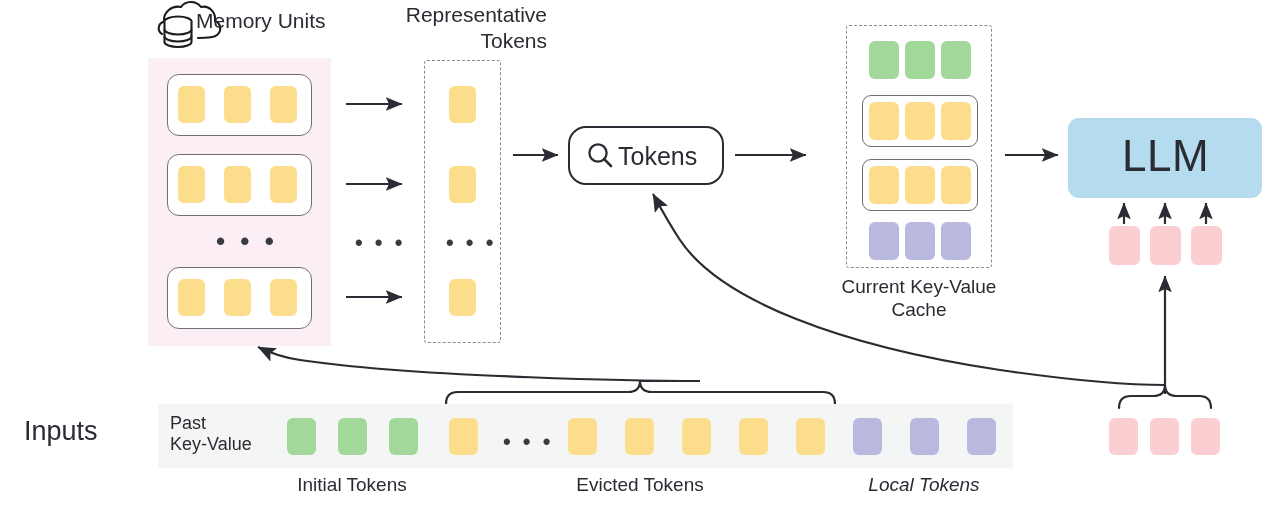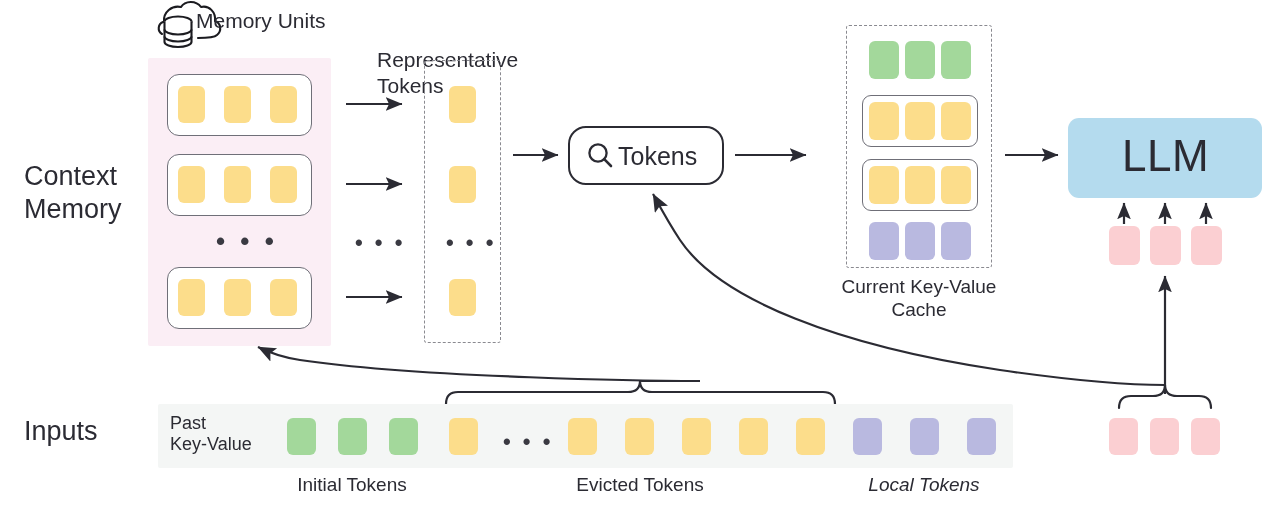--- a/index.html
+++ b/index.html
@@ -21,21 +21,21 @@
   .abs { position: absolute; }
 
   
   .label {
     position: absolute;
     color: #2b2b33;
     line-height: 1.22;
     white-space: pre;
   }
   .lbl-side   { font-size: 27px; }
-  .lbl-top    { font-size: 21px; text-align: left; }
+  .lbl-top    { font-size: 21px; text-align: right; }
   .lbl-cap    { font-size: 19px; text-align: center; }
   .lbl-small  { font-size: 18px; line-height: 1.18; }
   .lbl-llm    { font-size: 44px; letter-spacing: 0.5px; }
   .lbl-lookup { font-size: 25px; }
 
   
   .ctx-panel {
     background: #fbeef5;
     border-radius: 2px;
   }
@@ -157,26 +157,24 @@
       <path d="M163,22 C158,24 157,31 162,34"></path>
     </g>
     <g stroke="#1b1b20" fill="#ffffff" stroke-width="2.1">
       <ellipse cx="178" cy="21.5" rx="13.5" ry="5"></ellipse>
       <path d="M164.5,21.5 L164.5,42 C164.5,44.8 170.6,47 178,47 C185.4,47 191.5,44.8 191.5,42 L191.5,21.5" fill="#ffffff"></path>
       <path d="M164.5,29.5 C164.5,32.3 170.6,34.5 178,34.5 C185.4,34.5 191.5,32.3 191.5,29.5" fill="none"></path>
       <path d="M164.5,36.5 C164.5,39.3 170.6,41.5 178,41.5 C185.4,41.5 191.5,39.3 191.5,36.5" fill="none"></path>
     </g>
   </svg>
 
-  <div class="label lbl-side" style="left:24px; top:160px;">Context
-Memory</div>
   <div class="label lbl-side" style="left:24px; top:415px;">Inputs</div>
 
   <div class="label lbl-top" style="left:196px; top:8px;">Memory Units</div>
-  <div class="label lbl-top" style="left:377px; top:2px; width:170px;margin-top:45px;">Representative
+  <div class="label lbl-top" style="left:377px; top:2px; width:170px;">Representative
 Tokens</div>
 
   <div class="abs ctx-panel" style="left:148px; top:58px; width:183px; height:288px;"></div>
 
   <div class="abs mem-unit" style="left:167px; top:74px; width:145px; height:62px;"></div>
   <div class="tok tok-y" style="left:178px; top:86px; width:27px; height:37px;"></div>
   <div class="tok tok-y" style="left:224px; top:86px; width:27px; height:37px;"></div>
   <div class="tok tok-y" style="left:270px; top:86px; width:27px; height:37px;"></div>
 
   <div class="abs mem-unit" style="left:167px; top:154px; width:145px; height:62px;"></div>

